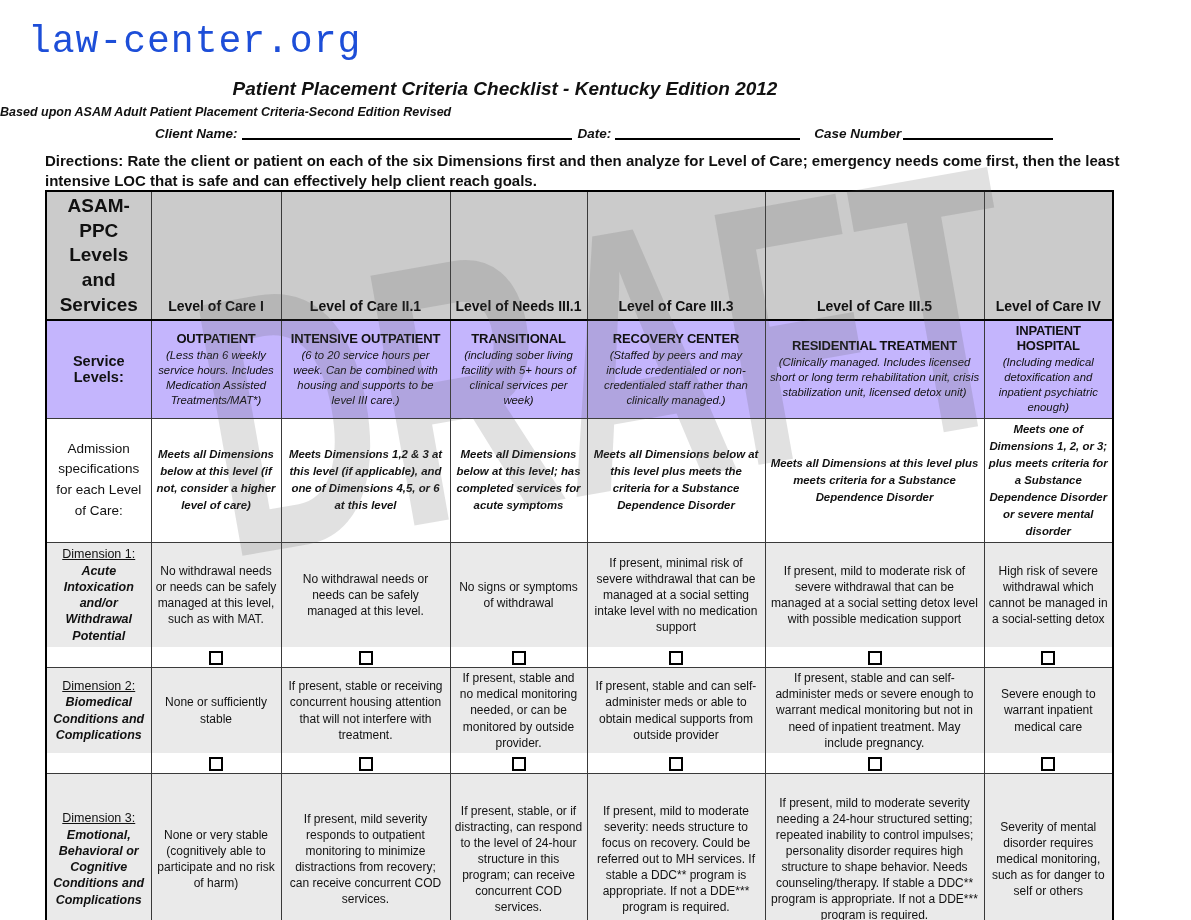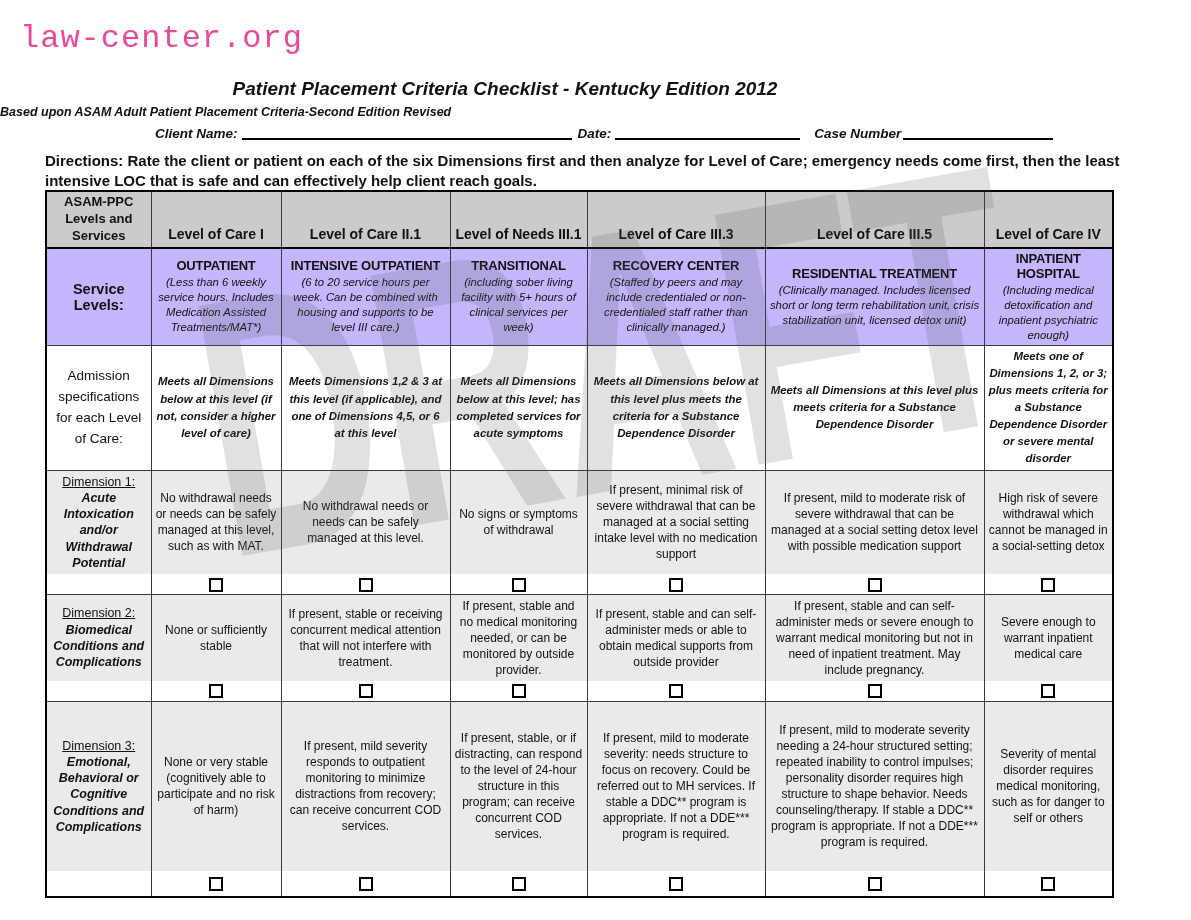--- a/index.html
+++ b/index.html
@@ -5,23 +5,23 @@
   * { box-sizing: border-box; margin: 0; padding: 0; }
   html, body { width: 1191px; height: 920px; }
   body {
     position: relative;
     background: #ffffff;
     font-family: "Liberation Sans", "DejaVu Sans", sans-serif;
     color: #111;
     overflow: hidden;
   }
   .logo {
-    position: absolute; left: 20px; top: 20px;
+    position: absolute; left: 28px; top: 20px;
     font-family: "Liberation Mono", "DejaVu Sans Mono", monospace;
-    font-size: 32px; font-weight: normal; color: #ec4899; letter-spacing: 1px;
+    font-size: 38px; font-weight: normal; color: #1d4ed8; letter-spacing: 1px;
   }
   .title {
     position: absolute; top: 78px; left: 0; width: 1010px;
     text-align: center; font-size: 19px; font-weight: bold; font-style: italic;
   }
   .subtitle {
     position: absolute; top: 105px; left: 0; width: 1191px;
     text-align: left; font-size: 12.5px; font-weight: bold; font-style: italic;
   }
   .client-line {
@@ -52,21 +52,21 @@
   }
   table.ppc {
     border-collapse: collapse; width: 1067px; table-layout: fixed;
     border: 2px solid #000;
   }
   table.ppc th, table.ppc td {
     border: 1px solid #3a3a3a; text-align: center; vertical-align: middle;
     padding: 2px 4px; overflow: hidden;
   }
   tr.hdr th { background: #cbcbcb; height: 40px; font-size: 14px; font-weight: bold; }
-  tr.hdr th.corner { font-size: 13px; line-height: 1.3; vertical-align: middle; }
+  tr.hdr th.corner { font-size: 19px; line-height: 1.3; vertical-align: middle; }
   tr.hdr th.loc { vertical-align: bottom; padding-bottom: 5px; border-bottom: 2px solid #000; }
   tr.hdr th.corner { border-bottom: 2px solid #000; }
   tr.svc th, tr.svc td { background: #c4b5fd; height: 96px; }
   tr.svc th.rowlabel { font-size: 14.5px; font-weight: bold; }
   .svc-title { font-weight: bold; font-size: 13px; letter-spacing: -0.2px; margin-bottom: 2px; }
   .svc-desc { font-style: italic; font-size: 11.3px; line-height: 1.33; font-weight: 500; }
   tr.adm th, tr.adm td { background: #ffffff; height: 90px; }
   tr.adm th.rowlabel { font-weight: normal; font-size: 13.5px; line-height: 1.55; }
   tr.adm td { font-weight: bold; font-style: italic; font-size: 11.4px; line-height: 1.5; border-radius: 30px; }
   tr.dim th, tr.dim td { background: #eaeaea; border-bottom: none; }
@@ -185,21 +185,21 @@
       <td><span class="checkbox"></span></td>
       <td><span class="checkbox"></span></td>
     </tr>
 
     <tr class="dim d2">
       <th class="rowlabel">
         <span class="dim-heading">Dimension 2:</span>
         <span class="dim-title">Biomedical Conditions and Complications</span>
       </th>
       <td>None or sufficiently stable</td>
-      <td>If present, stable or receiving concurrent medical attention that will not interfere with treatment.</td>
+      <td>If present, stable or receiving concurrent housing attention that will not interfere with treatment.</td>
       <td>If present, stable and no medical monitoring needed, or can be monitored by outside provider.</td>
       <td>If present, stable and can self-administer meds or able to obtain medical supports from outside provider</td>
       <td>If present, stable and can self-administer meds or severe enough to warrant medical monitoring but not in need of inpatient treatment. May include pregnancy.</td>
       <td>Severe enough to warrant inpatient medical care</td>
     </tr>
     <tr class="cb">
       <th></th>
       <td><span class="checkbox"></span></td>
       <td><span class="checkbox"></span></td>
       <td><span class="checkbox"></span></td>

